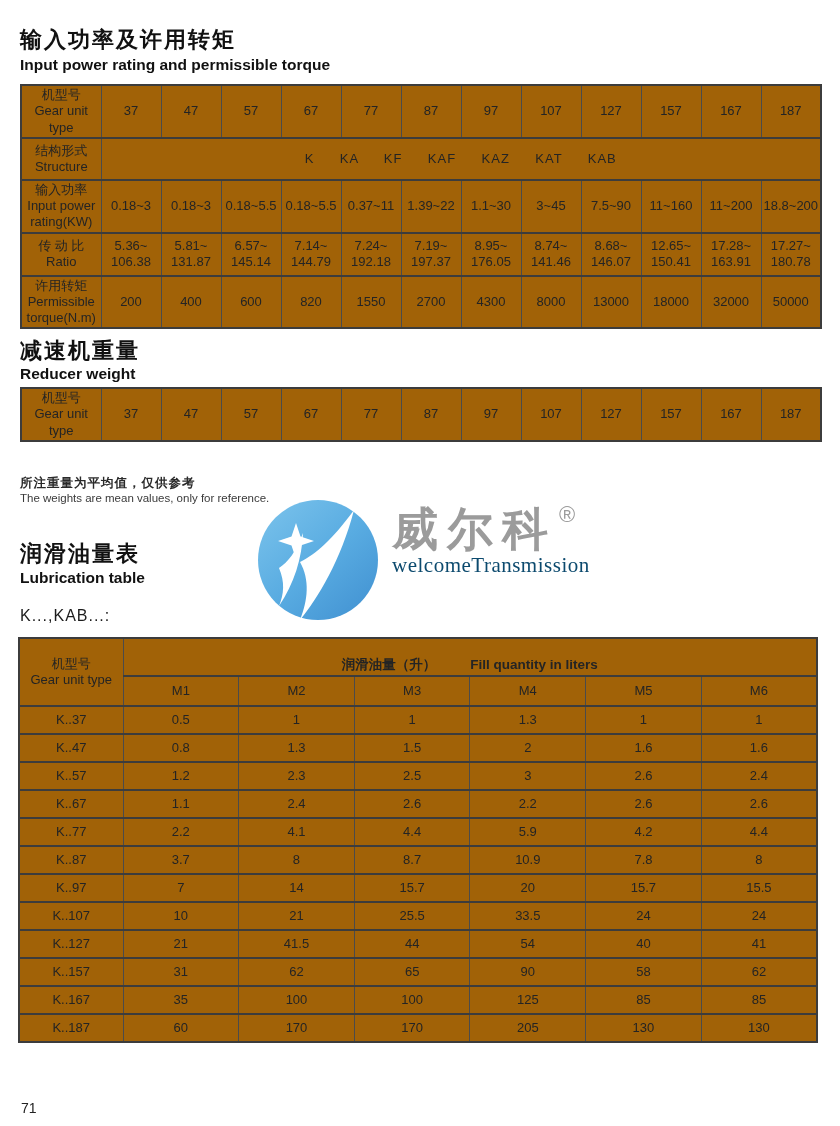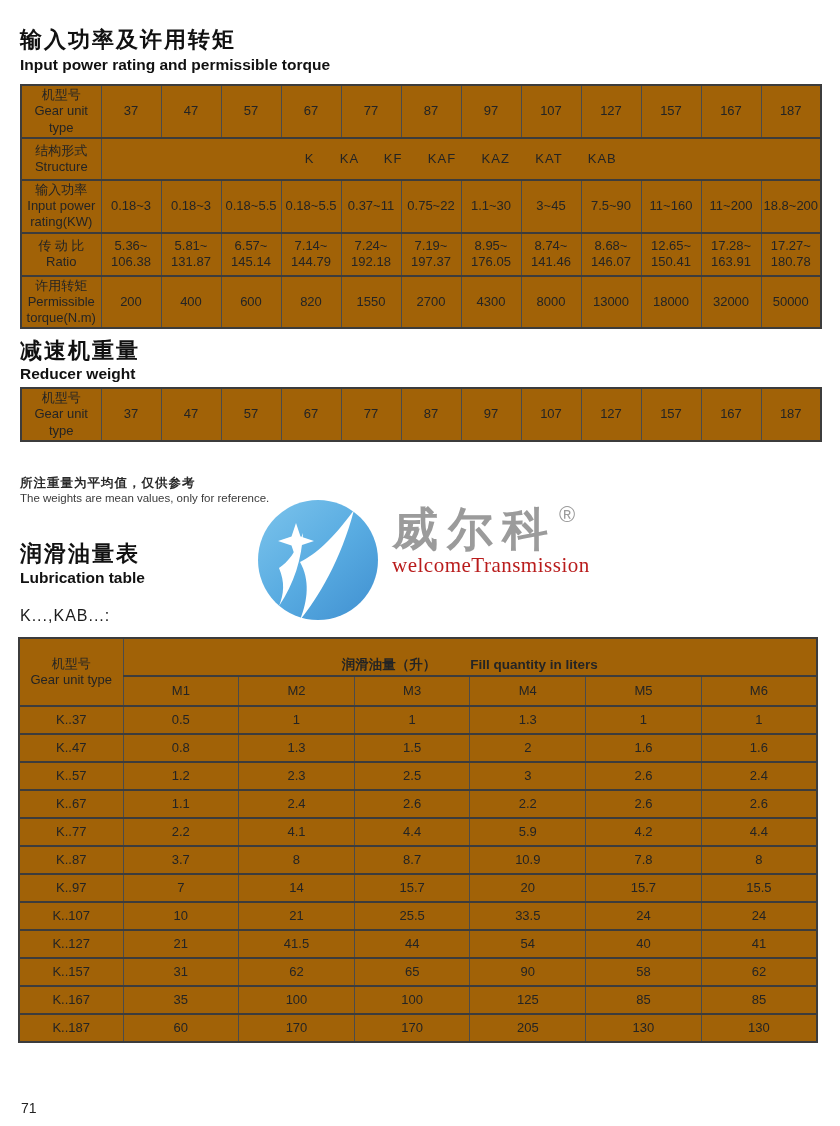--- a/index.html
+++ b/index.html
@@ -50,21 +50,21 @@
   .logo { display:flex; align-items:flex-start; }
   .logo-text { margin-left:12px; padding-top:6px; }
   .brand-line { display:flex; align-items:flex-start; }
   .brand-zh {
     font-size:46px; font-weight:bold; color:#9b9b9b; letter-spacing:9px; line-height:1.1;
     font-family:"Liberation Sans","DejaVu Sans",sans-serif;
   }
   .reg-mark { font-size:22px; color:#9b9b9b; margin-left:2px; margin-top:-2px; }
   .brand-en {
     font-family:"Liberation Serif","DejaVu Serif",serif;
-    font-size:21px; color:#b91c1c; margin-top:-2px; letter-spacing:0.5px;
+    font-size:21px; color:#0c4a6e; margin-top:-2px; letter-spacing:0.5px;
   }
 </style>
 </head>
 <body>
 
 <div class="page">
 
   <div class="abs title-zh" style="left:20px; top:25px;">输入功率及许用转矩</div>
   <div class="abs title-en" style="left:20px; top:56px;">Input power rating and permissible torque</div>
 
@@ -96,21 +96,21 @@
         </tr>
         <tr>
           <th>输入功率
 Input power
 rating(KW)</th>
           <td>0.18~3</td>
           <td>0.18~3</td>
           <td>0.18~5.5</td>
           <td>0.18~5.5</td>
           <td>0.37~11</td>
-          <td>0.75~22</td>
+          <td>1.39~22</td>
           <td>1.1~30</td>
           <td>3~45</td>
           <td>7.5~90</td>
           <td>11~160</td>
           <td>11~200</td>
           <td>18.8~200</td>
         </tr>
         <tr>
           <th>传 动 比
 Ratio</th>

